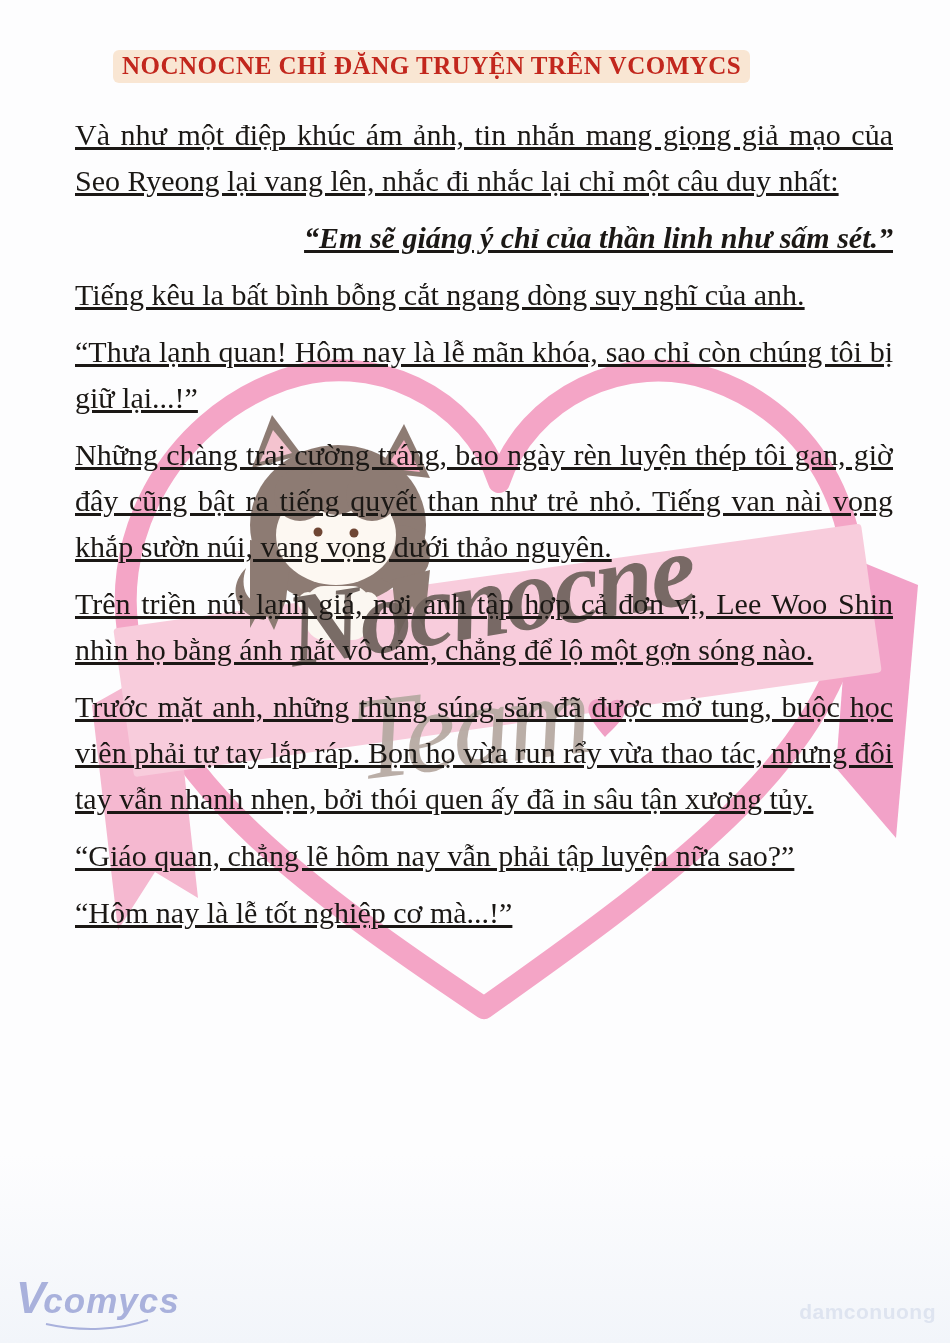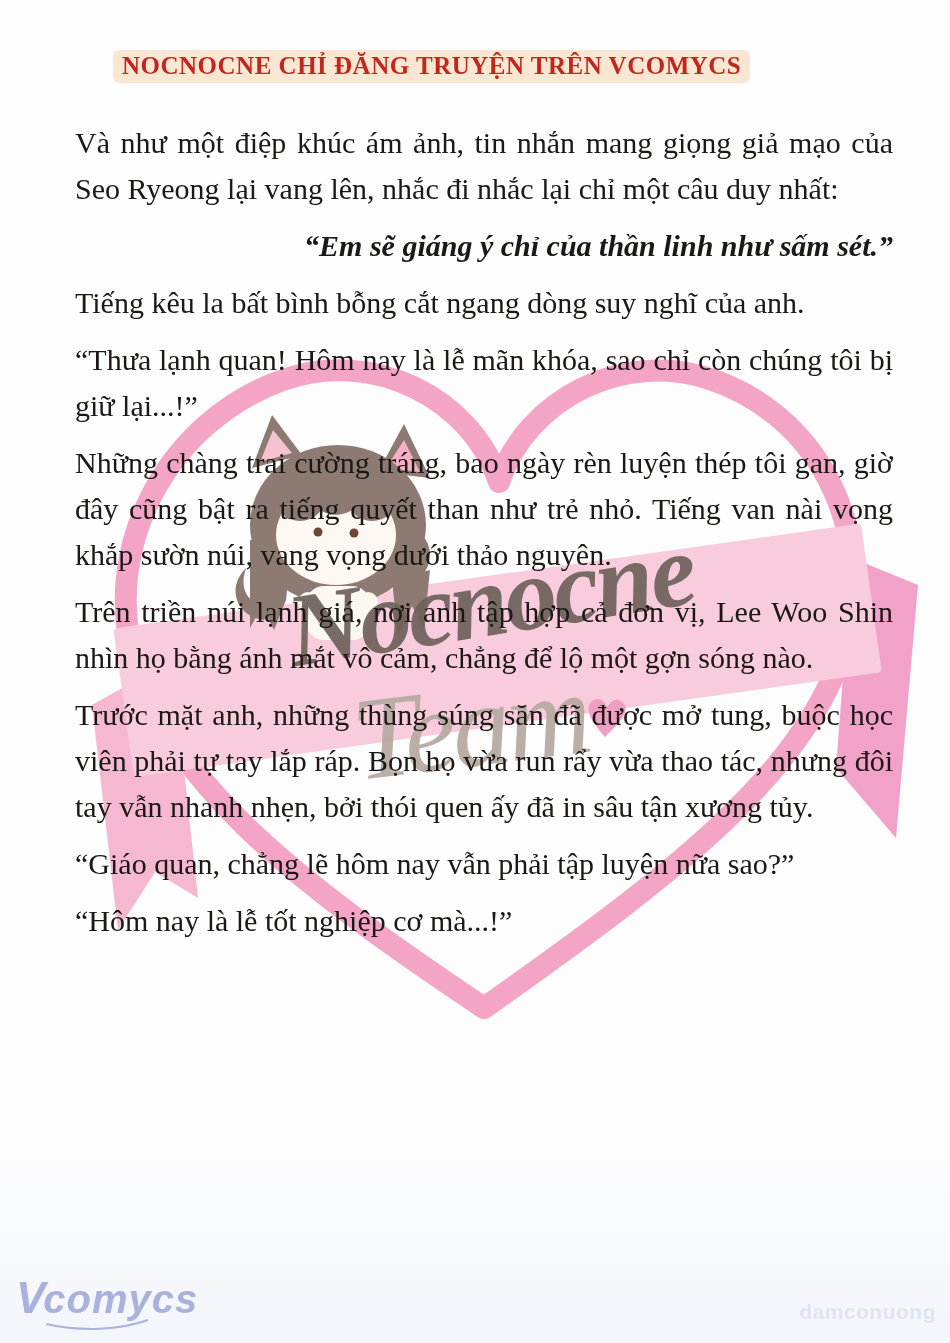--- a/index.html
+++ b/index.html
@@ -54,42 +54,43 @@
     letter-spacing: .5px;
     color: #c2271d;
     white-space: nowrap;
   }
 
   
   .content {
     position: absolute; left: 75px; top: 112px; width: 818px; z-index: 1;
   }
   .content p {
-    margin: 8px 0 11px 0;
+    margin: 0 0 11px 0;
     font-size: 30px;
     line-height: 46px;
     color: #1b1815;
     text-align: justify;
+    text-decoration: underline;
   }
   .content p.quote-emphasis {
     font-weight: 700;
     font-style: italic;
     text-align: right;
   }
 
   
   .footer-logo {
     position: absolute; left: 16px; top: 1276px; z-index: 2;
     font-family: "Liberation Sans", sans-serif;
     font-style: italic; font-weight: 700;
     color: #a9b1dc;
     line-height: 1;
   }
   .footer-logo .logo-v { font-size: 44px; letter-spacing: -2px; }
-  .footer-logo .logo-rest { font-size: 40px; letter-spacing: 1px; }
+  .footer-logo .logo-rest { font-size: 35px; letter-spacing: 1px; }
   .footer-logo svg { display: block; margin: -2px 0 0 26px; }
   .footer-credit {
     position: absolute; right: 14px; top: 1300px; z-index: 2;
     font-family: "Liberation Sans", sans-serif;
     font-weight: 700;
     font-size: 21px;
     letter-spacing: .5px;
     color: #dee4f0;
   }
 </style>

